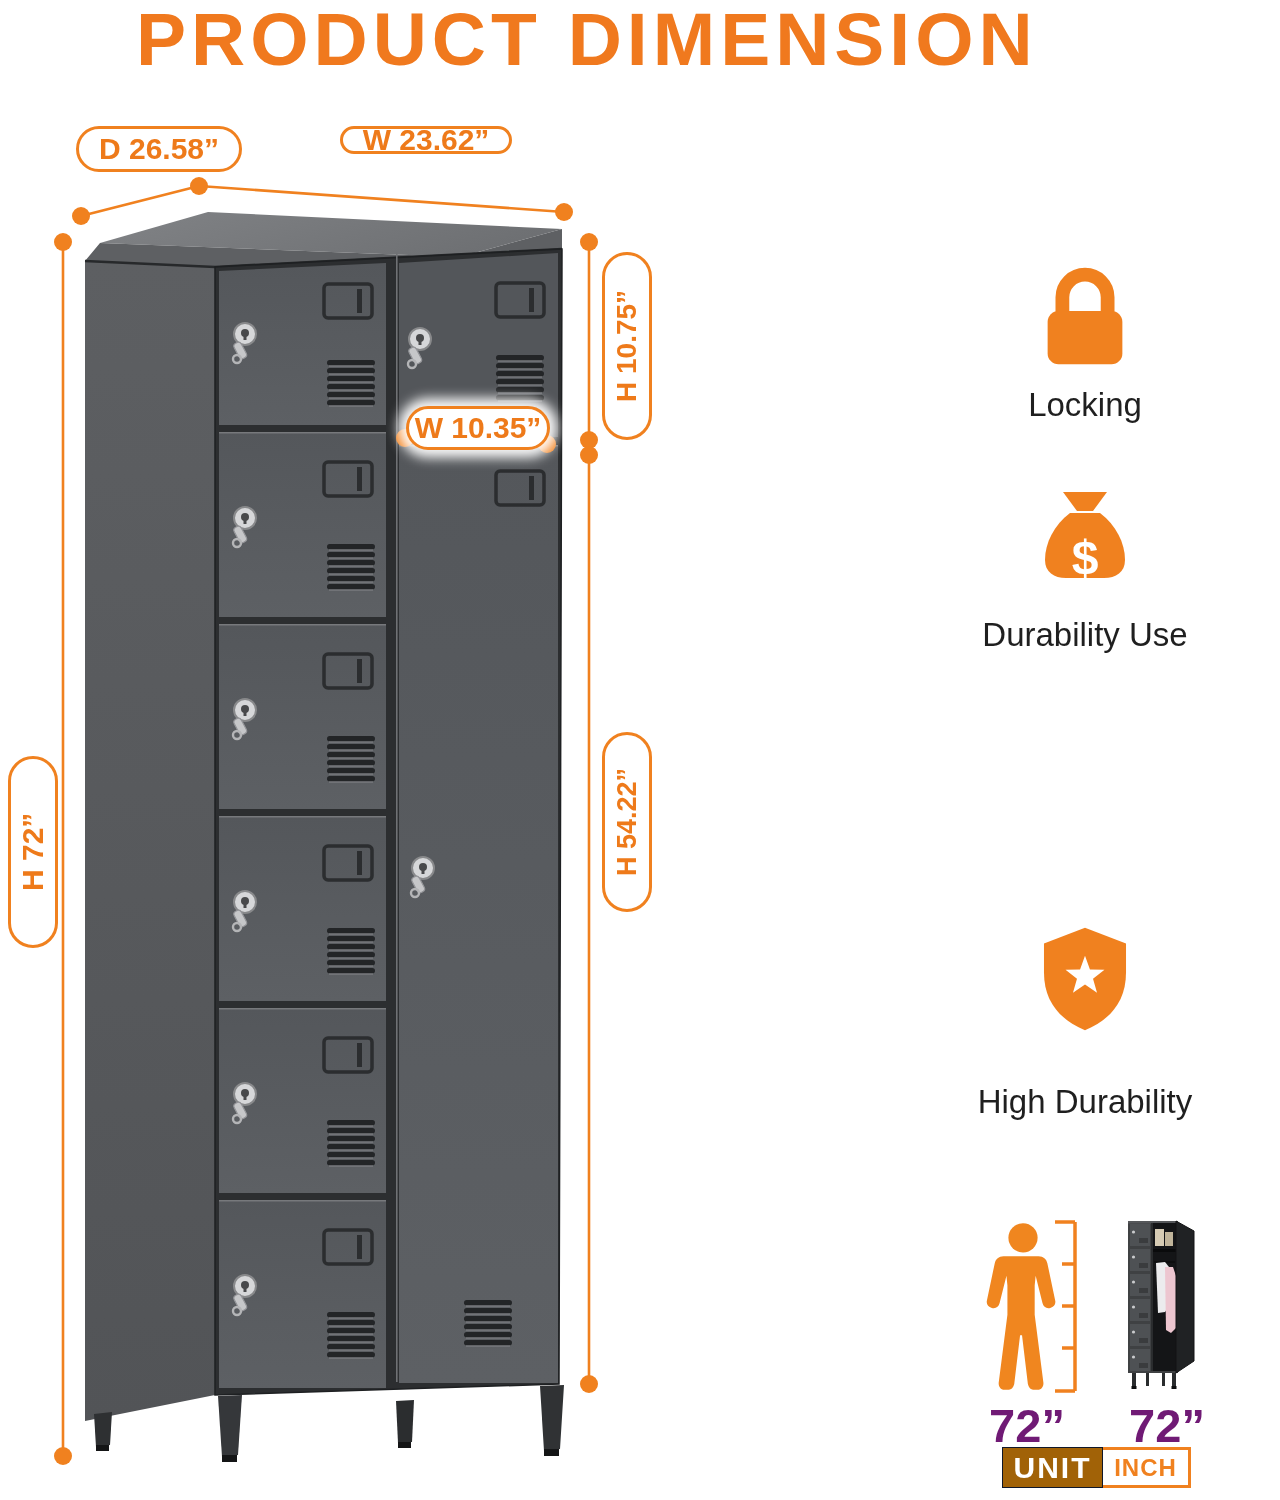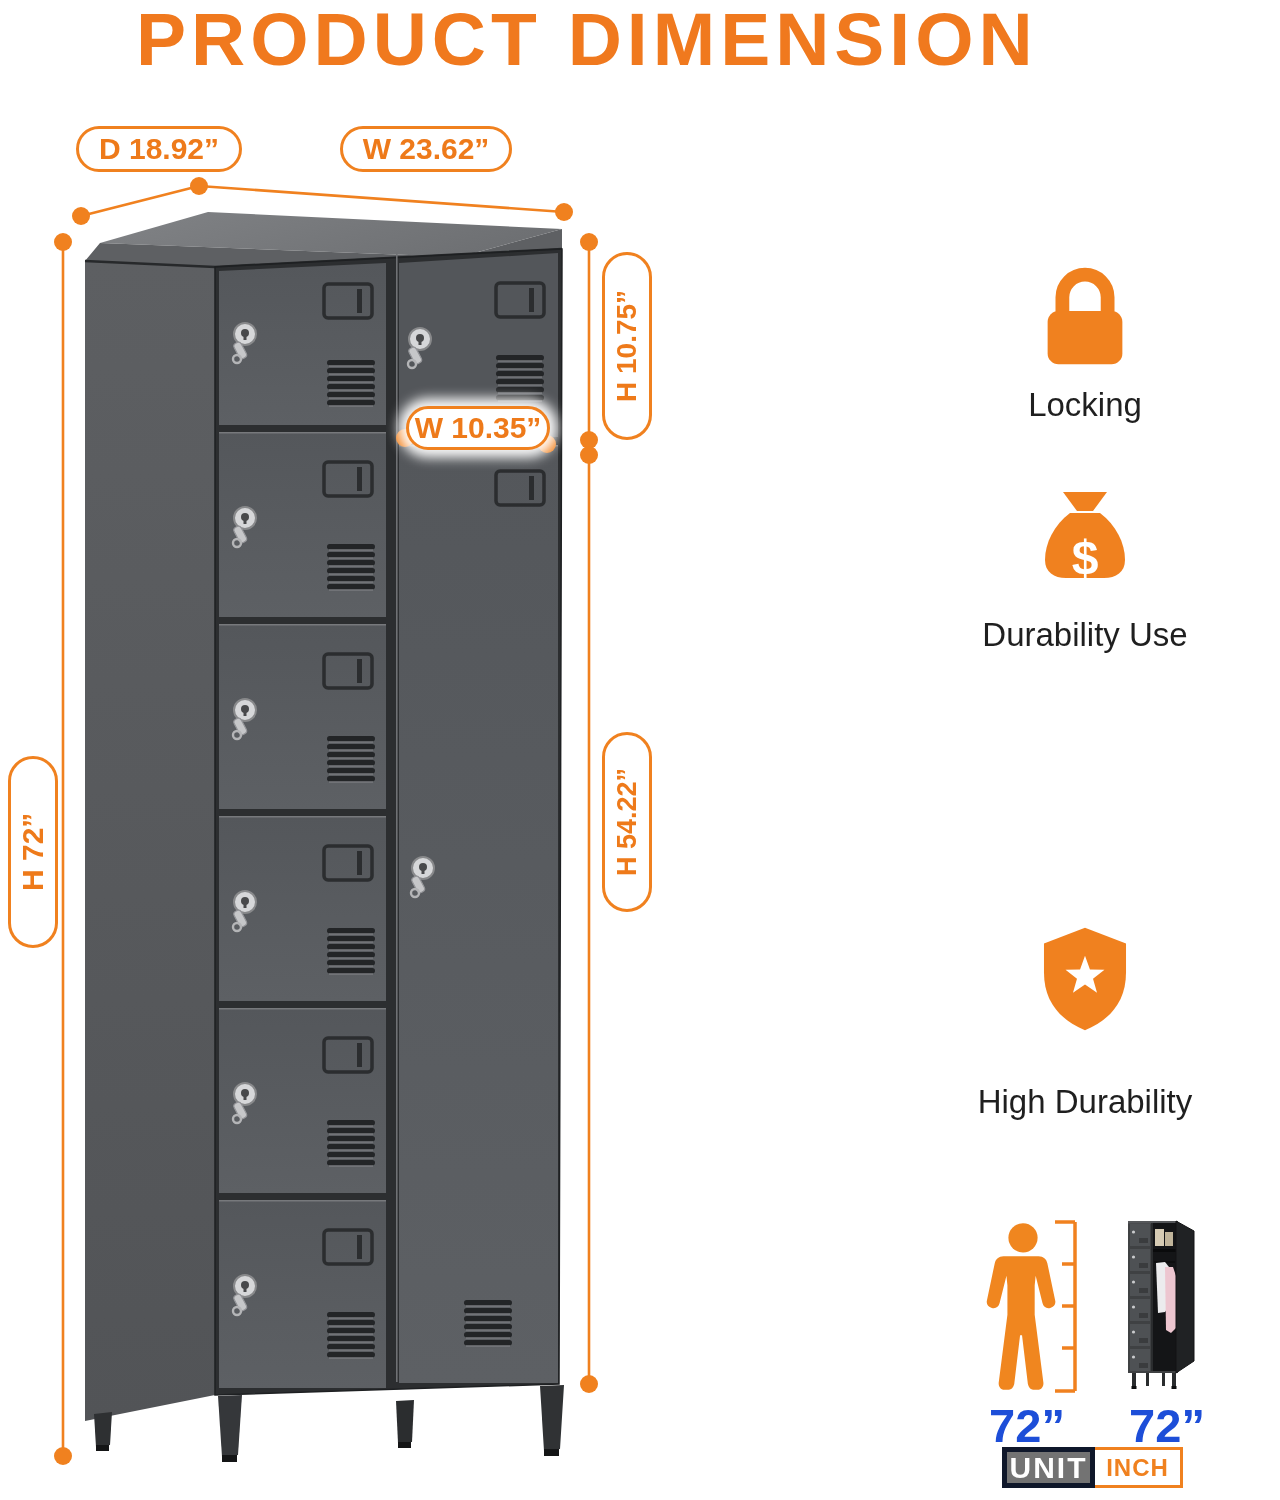--- a/index.html
+++ b/index.html
@@ -9,36 +9,36 @@
   .page-title{position:absolute;left:136px;top:-4px;font-size:75px;font-weight:bold;
               letter-spacing:5px;color:#F0791E;white-space:nowrap;
               font-family:"Liberation Sans",sans-serif;}
   
   .pill{position:absolute;border:3px solid #F0811F;border-radius:28px;background:#fff;
         color:#EE7A1A;font-weight:bold;display:flex;align-items:center;justify-content:center;
         font-size:30px;white-space:nowrap;box-sizing:border-box;}
   .pill.vert{writing-mode:vertical-rl;transform:rotate(180deg);}
   .pill.glow{box-shadow:0 0 12px 8px rgba(255,255,255,0.95);}
   .pill-d{left:76px;top:126px;width:166px;height:46px;}
-  .pill-w{left:340px;top:126px;width:172px;height:46px;}
+  .pill-w{left:340px;top:126px;width:172px;height:28px;}
   .pill-w1035{left:406px;top:386px;width:144px;height:44px;z-index:5;margin-top:20px;}
   .pill-h72{left:8px;top:756px;width:50px;height:192px;}
   .pill-h1075{left:602px;top:252px;width:50px;height:188px;font-size:28px;}
   .pill-h5422{left:602px;top:732px;width:50px;height:180px;font-size:27px;}
   
   .feature{position:absolute;left:905px;width:360px;display:flex;flex-direction:column;
            align-items:center;}
   .feature .label{margin-top:10px;font-size:33px;color:#1f1f1f;white-space:nowrap;}
   .f1{top:258px;} .f2{top:490px;} .f3{top:706px;} .f4{top:924px;gap:39px;}
   
   .ref-num{position:absolute;width:110px;text-align:center;font-size:47px;font-weight:bold;
-           color:#1d4ed8;top:1398px;}
+           color:#701a75;top:1398px;}
   .ref-num.person{left:972px;} .ref-num.locker{left:1112px;}
   .unit-badge{position:absolute;left:1002px;top:1447px;display:flex;height:41px;}
-  .unit-badge .unit{width:93px;background:#737373;color:#fff;border:5px solid #0f172a;
+  .unit-badge .unit{width:101px;background:#a16207;color:#fff;border:1px solid #0f172a;
        display:flex;align-items:center;justify-content:center;font-size:30px;font-weight:bold;
        letter-spacing:2px;box-sizing:border-box;}
   .unit-badge .inch{width:88px;background:#fff;color:#F0811F;border:3px solid #F0811F;
        border-left:none;display:flex;align-items:center;justify-content:center;font-size:24px;
        font-weight:bold;letter-spacing:1px;box-sizing:border-box;}
   .abs{position:absolute;}
 </style>
 </head>
 <body>
 
@@ -172,21 +172,21 @@
         <circle cx="589" cy="440" r="9" stroke="none"></circle>
       <line x1="589" y1="455" x2="589" y2="1384"></line>
       <circle cx="589" cy="455" r="9" stroke="none"></circle>
         <circle cx="589" cy="1384" r="9" stroke="none"></circle>
       <line x1="405" y1="438" x2="547" y2="444"></line>
       <circle cx="405" cy="438" r="9" stroke="none"></circle>
         <circle cx="547" cy="444" r="9" stroke="none"></circle>
     </g>
   </svg>
 
-  <div class="pill pill-d">D 18.92”</div>
+  <div class="pill pill-d">D 26.58”</div>
   <div class="pill pill-w">W 23.62”</div>
   <div class="pill glow pill-w1035">W 10.35”</div>
   <div class="pill vert pill-h72">H 72”</div>
   <div class="pill vert pill-h1075">H 10.75”</div>
   <div class="pill vert pill-h5422">H 54.22”</div>
 
   <div class="feature f1">
     <svg width="118" height="118" viewBox="0 0 120 120">
       <path d="M37 58 V40 a23 23 0 0 1 46 0 V58" fill="none" stroke="#F0811F" stroke-width="14" stroke-linecap="round"></path>
       <rect x="22" y="54" width="76" height="54" rx="11" fill="#F0811F"></rect>

